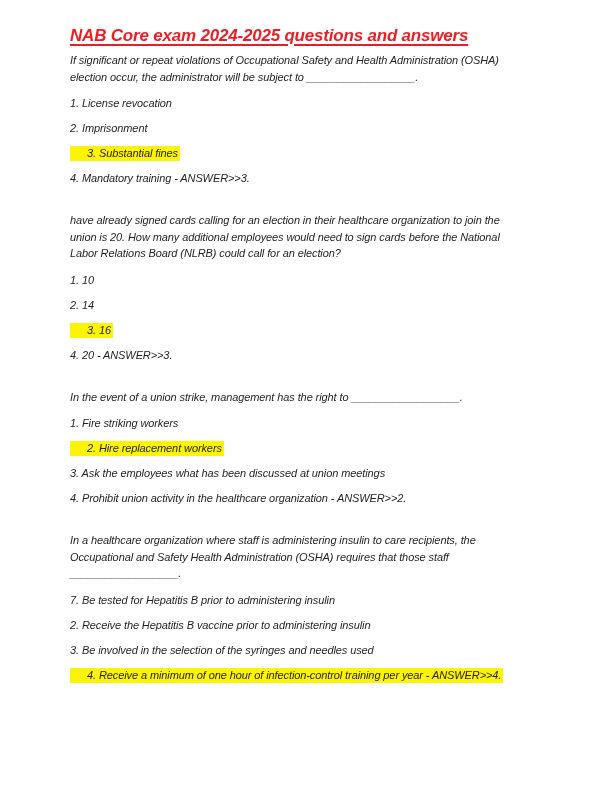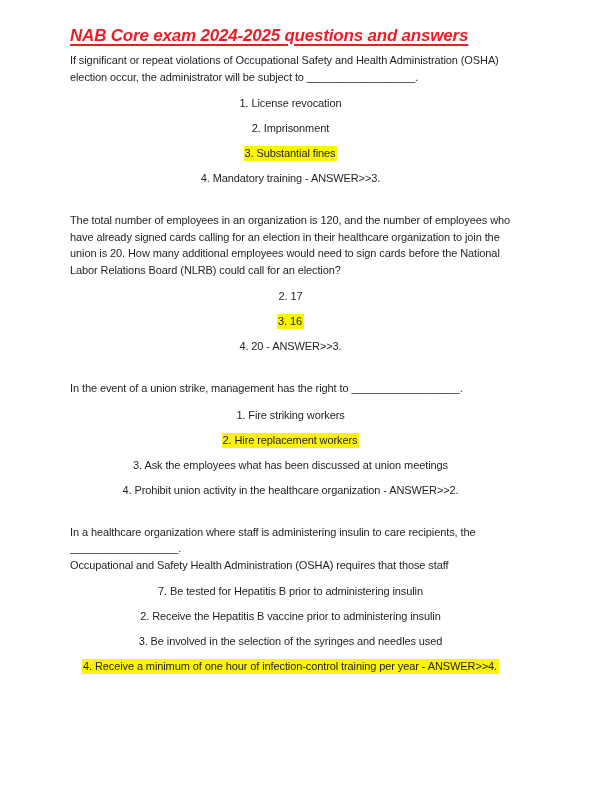--- a/index.html
+++ b/index.html
@@ -30,39 +30,38 @@
     font-weight: 700;
     font-size: 17px;
     line-height: 24px;
     letter-spacing: -0.2px;
     color: var(--title-color);
     text-decoration: underline;
     text-decoration-thickness: 1.5px;
     text-underline-offset: 3px;
     white-space: nowrap;
   }
-  .question { margin: 0; }
+  .question { margin: 0; font-style: italic; }
   .question.spaced { margin-top: 25px; }
   .qtext { margin: 0 0 10px 0; }
   .qline {
     margin: 0;
     line-height: 16.5px;
     white-space: nowrap;
     letter-spacing: -0.1px;
   }
   .option {
     margin: 0 0 8px 0;
     line-height: 17px;
     white-space: nowrap;
     letter-spacing: -0.1px;
-    text-align: center;
   }
   .option .hl {
     background: var(--highlight);
-    padding: 1px 2px 2px 1px;
+    padding: 1px 2px 2px 17px;
   }
 </style>
 </head>
 <body>
 
 <div class="page">
 
   <h1 class="title">NAB Core exam 2024-2025 questions and answers</h1>
 
   <section class="question">
@@ -71,45 +70,45 @@
       <p class="qline">election occur, the administrator will be subject to __________________.</p>
     </div>
     <p class="option"><span>1. License revocation</span></p>
     <p class="option"><span>2. Imprisonment</span></p>
     <p class="option"><span class="hl">3. Substantial fines</span></p>
     <p class="option"><span>4. Mandatory training - ANSWER&gt;&gt;3.</span></p>
   </section>
 
   <section class="question spaced">
     <div class="qtext">
-      <p class="qline">The total number of employees in an organization is 120, and the number of employees who</p>
       <p class="qline">have already signed cards calling for an election in their healthcare organization to join the</p>
       <p class="qline">union is 20. How many additional employees would need to sign cards before the National</p>
       <p class="qline">Labor Relations Board (NLRB) could call for an election?</p>
     </div>
-    <p class="option"><span>2. 17</span></p>
+    <p class="option"><span>1. 10</span></p>
+    <p class="option"><span>2. 14</span></p>
     <p class="option"><span class="hl">3. 16</span></p>
     <p class="option"><span>4. 20 - ANSWER&gt;&gt;3.</span></p>
   </section>
 
   <section class="question spaced">
     <div class="qtext">
       <p class="qline">In the event of a union strike, management has the right to __________________.</p>
     </div>
     <p class="option"><span>1. Fire striking workers</span></p>
     <p class="option"><span class="hl">2. Hire replacement workers</span></p>
     <p class="option"><span>3. Ask the employees what has been discussed at union meetings</span></p>
     <p class="option"><span>4. Prohibit union activity in the healthcare organization - ANSWER&gt;&gt;2.</span></p>
   </section>
 
   <section class="question spaced">
     <div class="qtext">
       <p class="qline">In a healthcare organization where staff is administering insulin to care recipients, the</p>
+      <p class="qline">Occupational and Safety Health Administration (OSHA) requires that those staff</p>
       <p class="qline">__________________.</p>
-      <p class="qline">Occupational and Safety Health Administration (OSHA) requires that those staff</p>
     </div>
     <p class="option"><span>7. Be tested for Hepatitis B prior to administering insulin</span></p>
     <p class="option"><span>2. Receive the Hepatitis B vaccine prior to administering insulin</span></p>
     <p class="option"><span>3. Be involved in the selection of the syringes and needles used</span></p>
     <p class="option"><span class="hl">4. Receive a minimum of one hour of infection-control training per year - ANSWER&gt;&gt;4.</span></p>
   </section>
 
 </div>
 
 </body></html>

